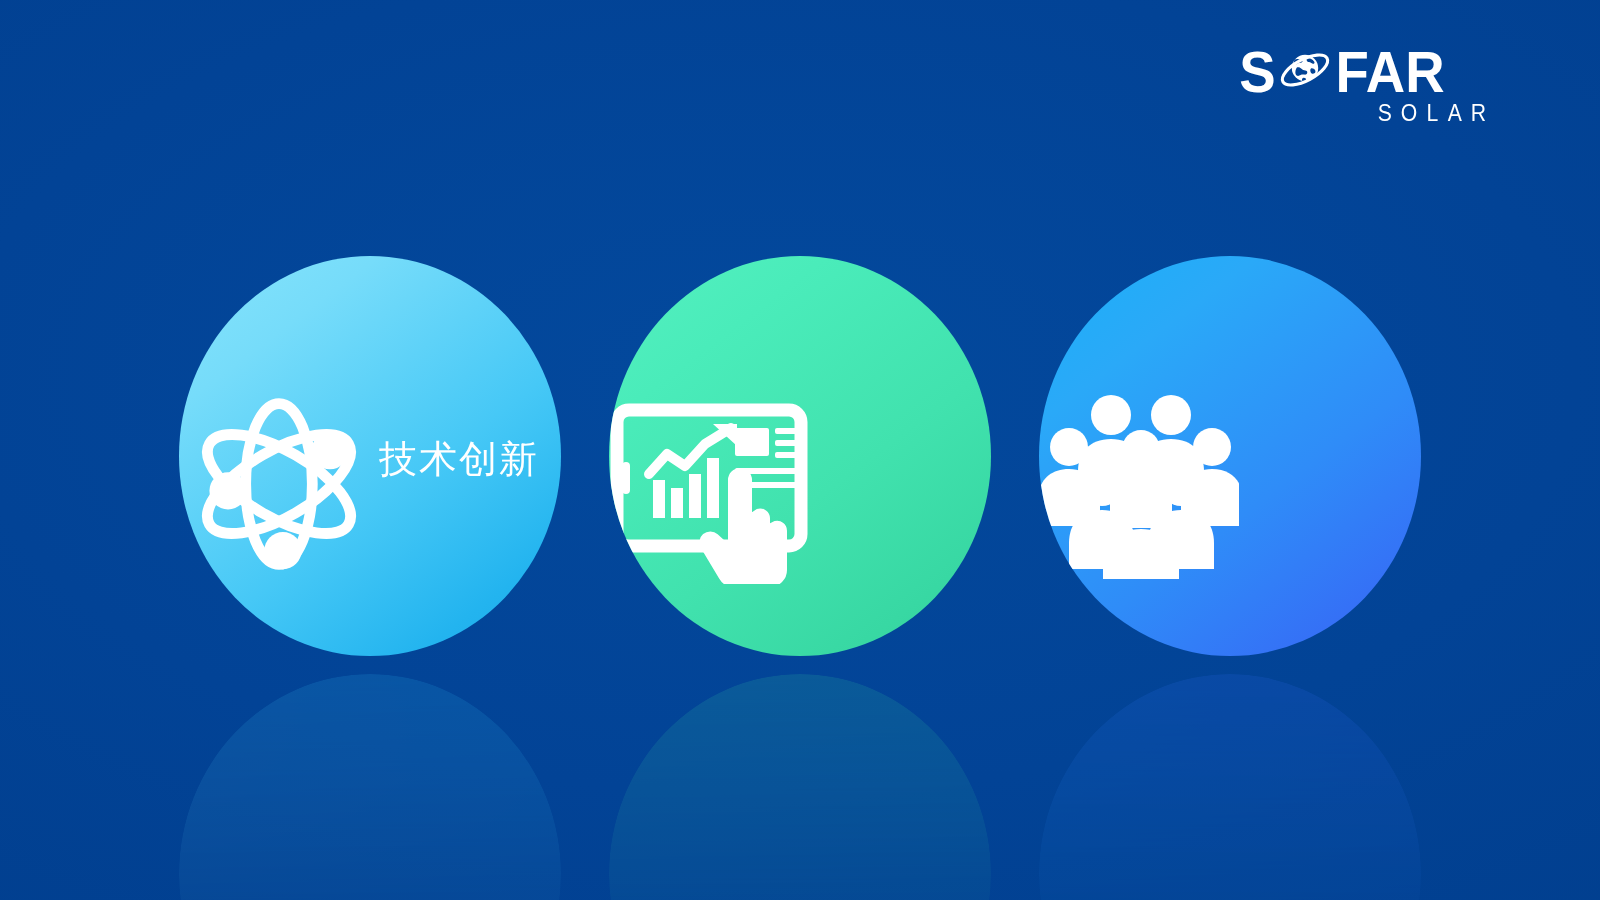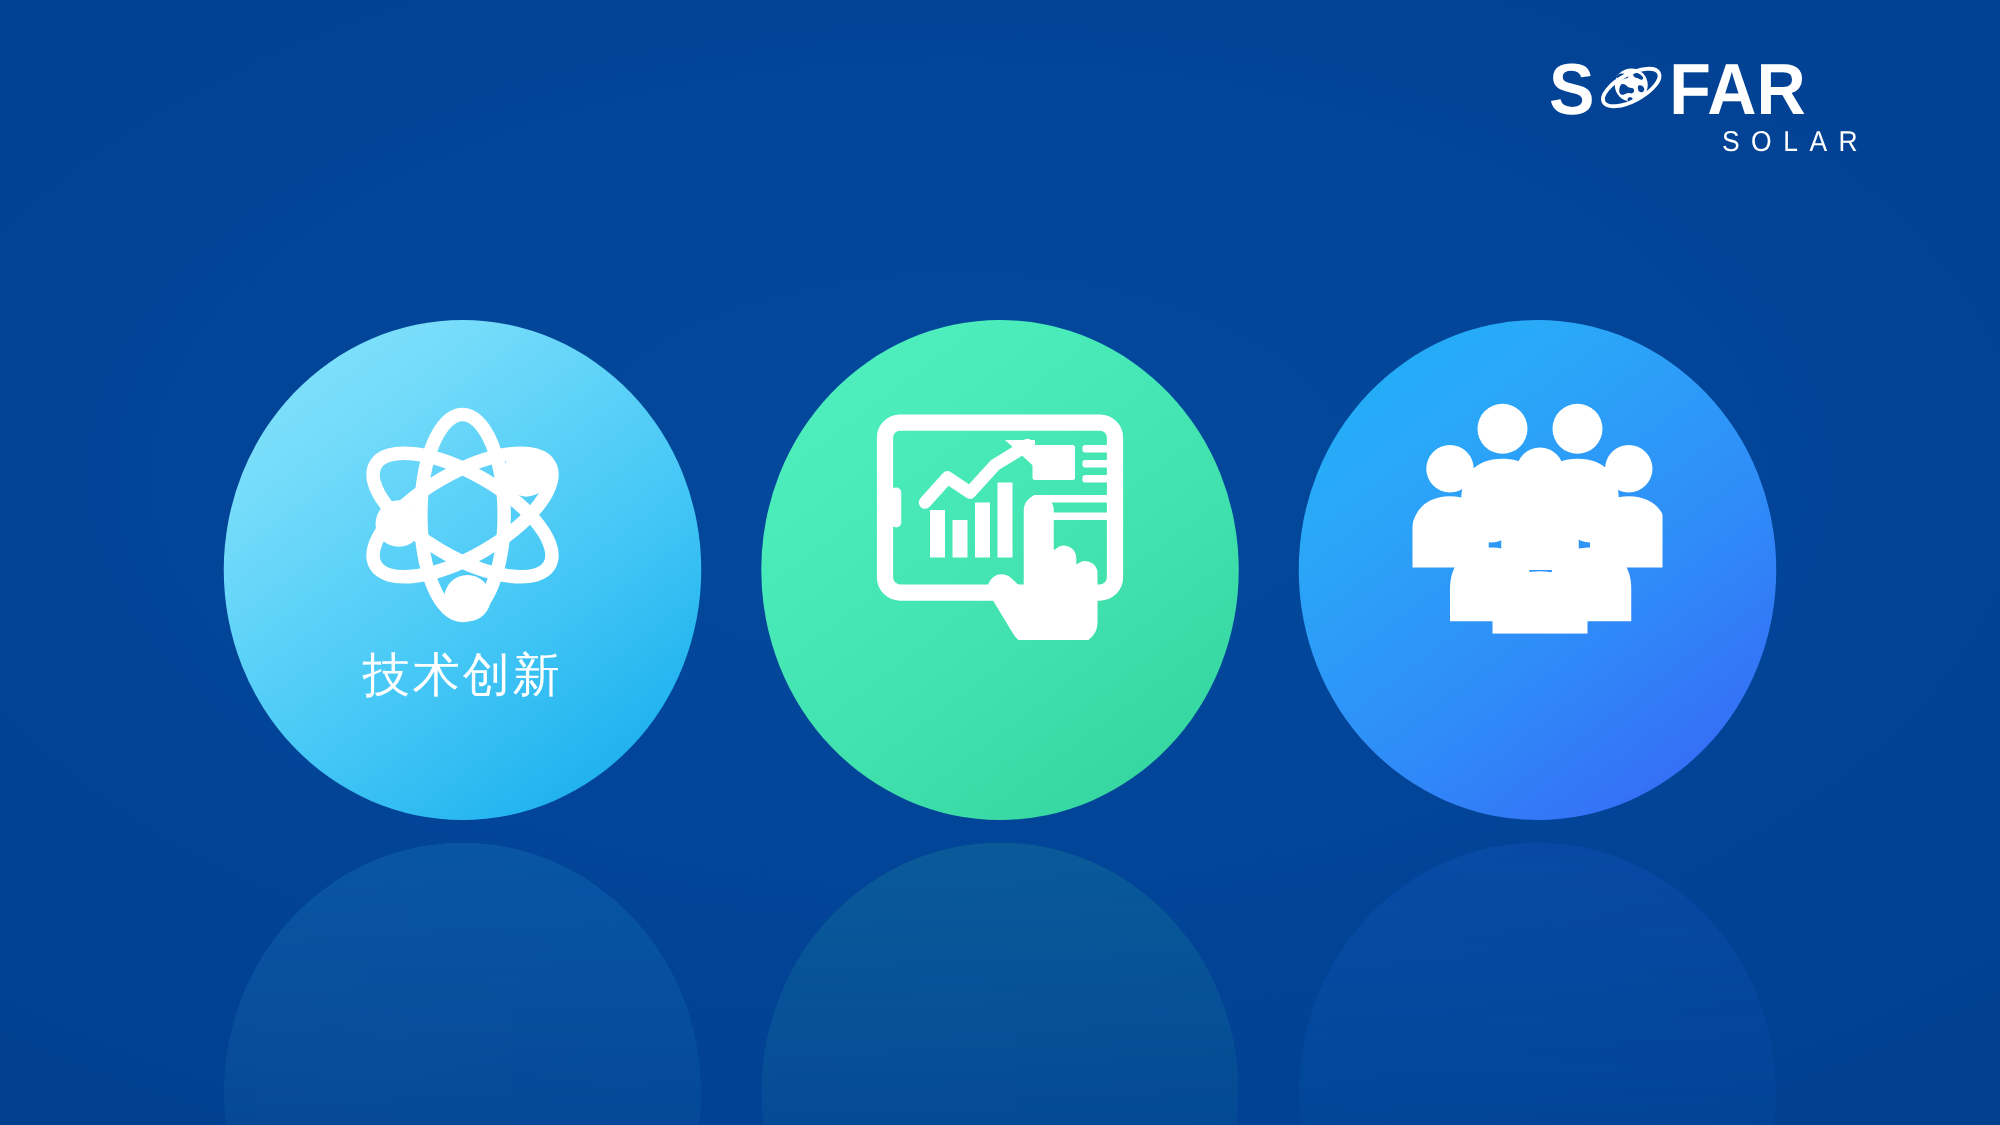--- a/index.html
+++ b/index.html
@@ -81,21 +81,21 @@
     display: flex;
     justify-content: center;
     gap: 48px;
   }
   .card {
     position: relative;
     width: 382px;
     height: 400px;
     border-radius: 50%;
     display: flex;
-    flex-direction: column;
+    flex-direction: row;
     align-items: center;
     justify-content: flex-start;
     overflow: hidden;
   }
   .card-1 {
     background: linear-gradient(143deg, #86e4fb 0%, #76dcfa 22%, #46c8f6 58%, #23b4ef 84%, #19a9ea 100%);
   }
   .card-2 {
     background: linear-gradient(143deg, #54f0c0 0%, #4aecba 24%, #41e2ae 58%, #38d8a3 84%, #32cf9c 100%);
   }

